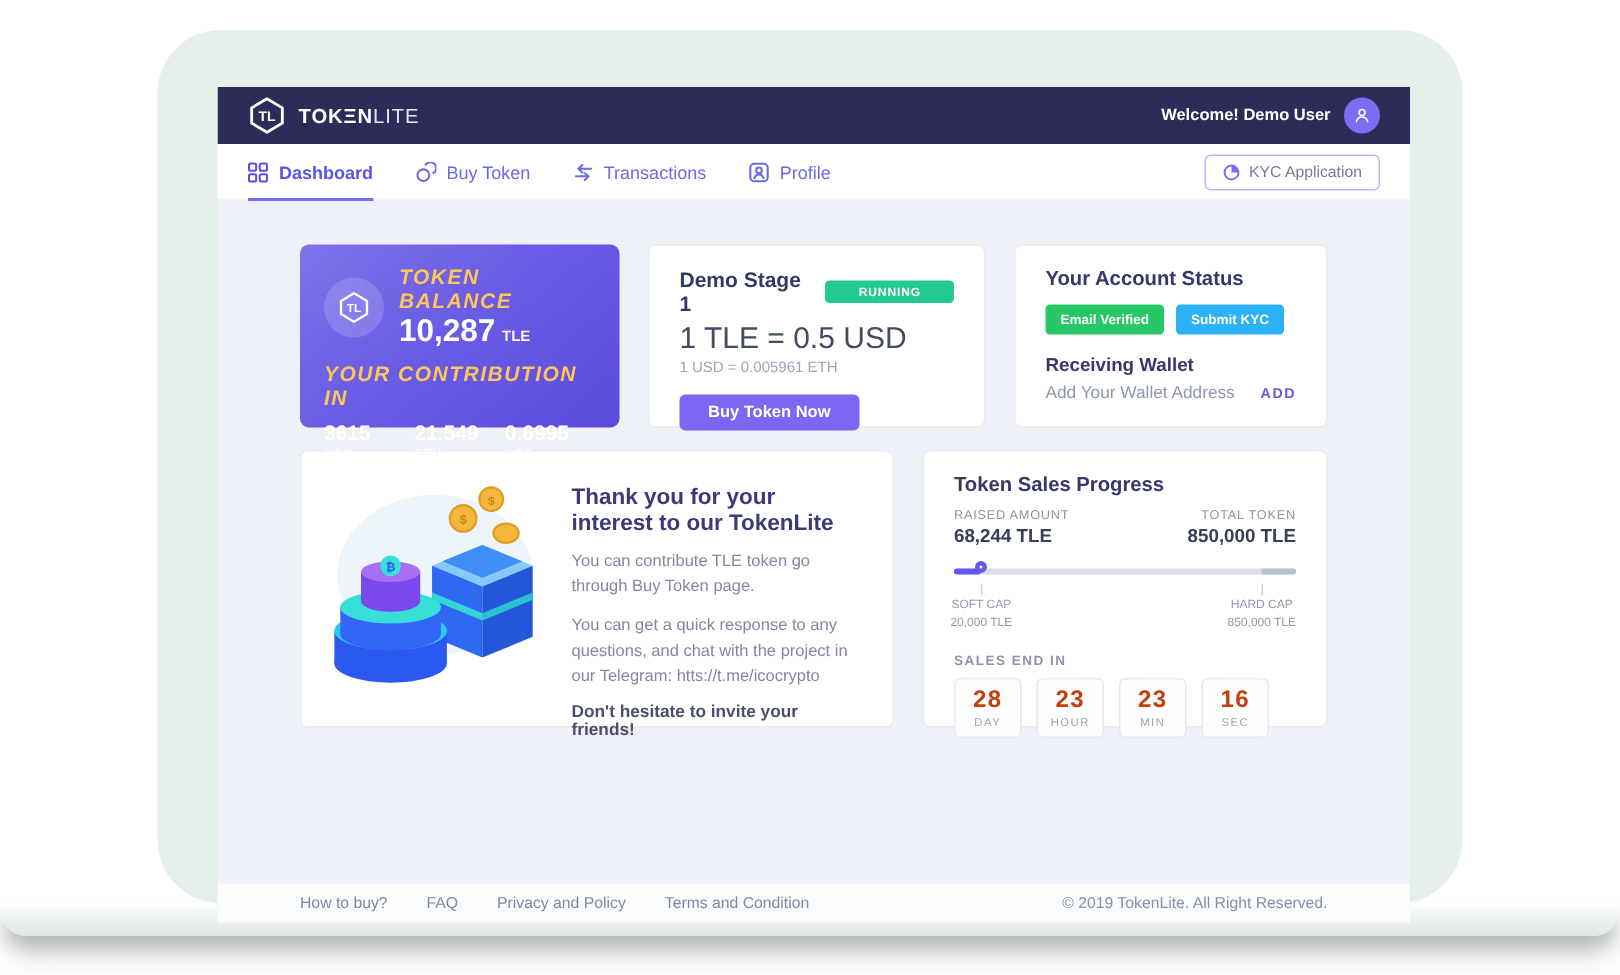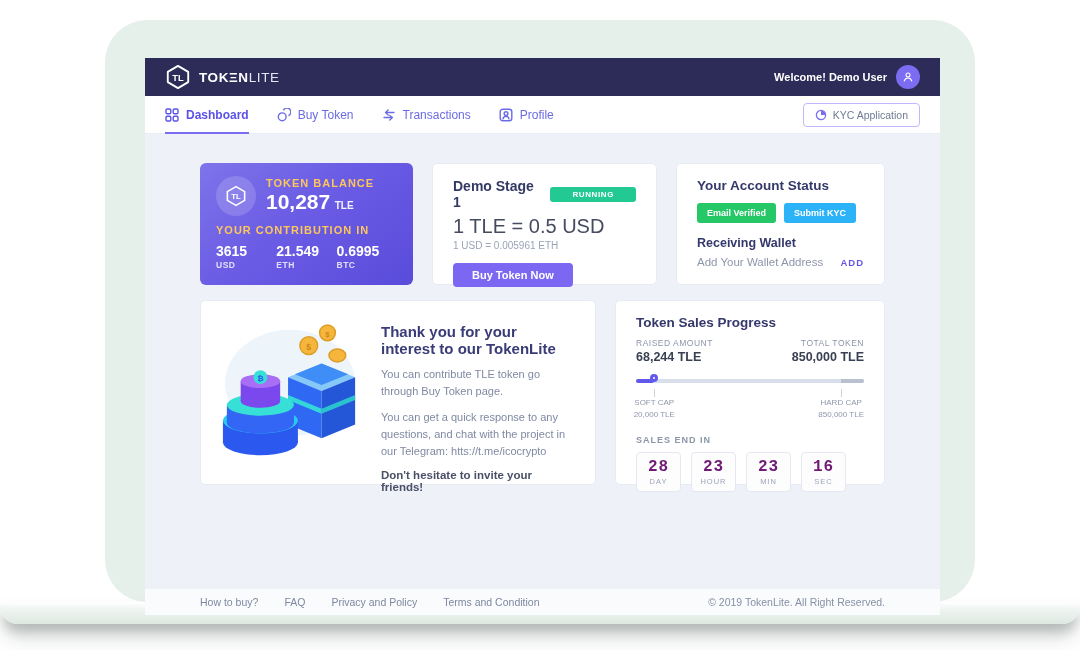--- a/index.html
+++ b/index.html
@@ -42,21 +42,21 @@
   .row2 { margin-top:15px; }
   .card { background:#ffffff; border:1px solid #e7ebf3; border-radius:5px; }
 
   
   .balance-card { width:213px; height:122px; border:none; border-radius:6px;
     background:linear-gradient(140deg,#7e74ea 0%,#6a5ce4 45%,#5a4cdb 100%);
     padding:13px 16px; color:#fff; }
   .bal-top { display:flex; align-items:center; gap:10px; }
   .coin-circle { width:40px; height:40px; border-radius:50%; background:rgba(255,255,255,.16);
     display:flex; align-items:center; justify-content:center; flex:none; }
-  .gold-label { font-size:11px; font-weight:bold; color:#fdc65a; letter-spacing:1px; }
+  .gold-label { font-size:14px; font-weight:bold; color:#fdc65a; letter-spacing:1px;font-style:italic; }
   .bal-amount { font-size:21px; font-weight:bold; line-height:1.2; }
   .bal-unit { font-size:10px; font-weight:bold; opacity:.92; }
   .contrib-row { display:flex; margin-top:6px; }
   .contrib { width:33.3%; }
   .contrib-val { font-size:14px; font-weight:bold; line-height:1.3; }
   .contrib-cur { font-size:8.5px; font-weight:bold; opacity:.8; letter-spacing:.5px; }
 
   
   .stage-card { width:225px; height:122px; padding:14px 20px; }
   .stage-title-row { display:flex; align-items:center; gap:15px; }
@@ -99,21 +99,21 @@
   .fill { position:absolute; left:0; top:5px; height:4px; background:#6358ee; border-radius:2px; }
   .knob { position:absolute; top:0; width:8px; height:8px; background:#fff; border:3px solid #6358ee;
     border-radius:50%; transform:translateX(-50%); cursor:pointer; }
   .tick { position:absolute; top:15px; width:1px; height:8px; background:#ccd3df; }
   .caps { position:relative; height:26px; margin-top:9px; }
   .cap { position:absolute; transform:translateX(-50%); text-align:center; font-size:8px; color:#8e97ab; line-height:1.5; white-space:nowrap; }
   .sales-end { font-size:9px; color:#8c95a9; letter-spacing:1px; font-weight:bold; margin-top:12px; }
   .count-row { display:flex; gap:10px; margin-top:7px; }
   .count-box { width:45px; height:40px; background:#fdfdfe; border:1px solid #e3e8f1; border-radius:4px;
     display:flex; flex-direction:column; align-items:center; justify-content:center; }
-  .count-num { font-size:16px; font-weight:bold; color:#701a75; letter-spacing:1px;font-family:Liberation Mono, monospace; }
+  .count-num { font-size:16px; font-weight:bold; color:#c2410c; letter-spacing:1px; }
   .count-unit { font-size:7.5px; color:#9aa3b6; letter-spacing:1px; margin-top:1px; }
 
   
   .app-footer { position:absolute; left:0; right:0; bottom:0; height:26px; background:#fafbfd;
     display:flex; align-items:center; padding:0 55px; }
   .f-link { font-size:10.5px; color:#7e88a0; margin-right:26px; cursor:pointer; }
   .f-copy { margin-left:auto; font-size:10.5px; color:#8791a5; }
 
   svg { display:block; }
 </style>

